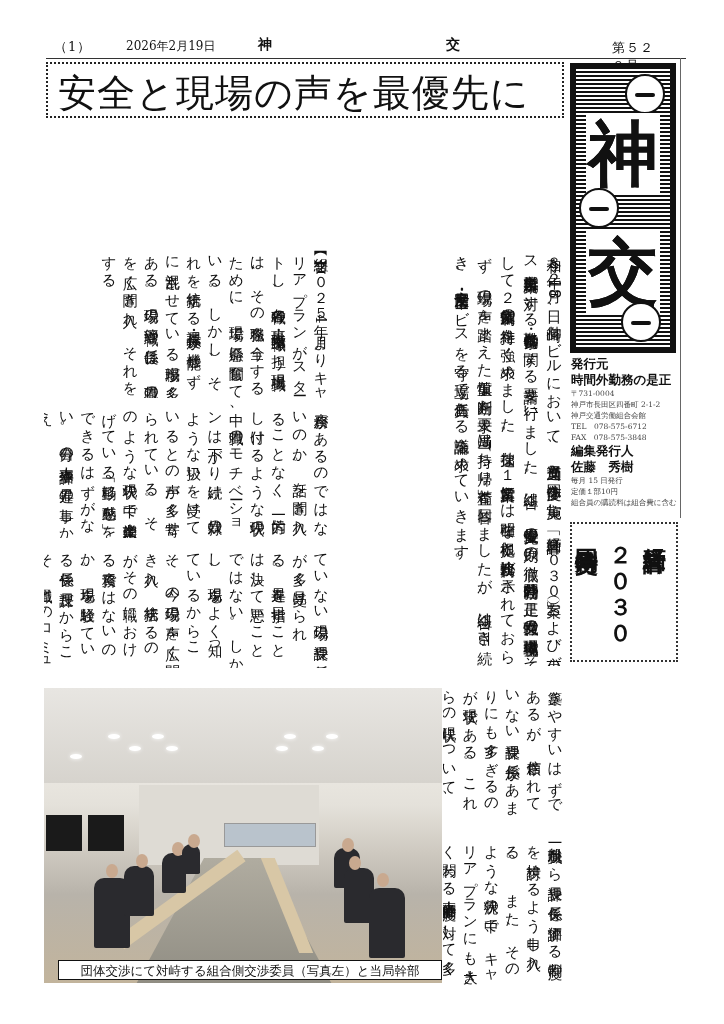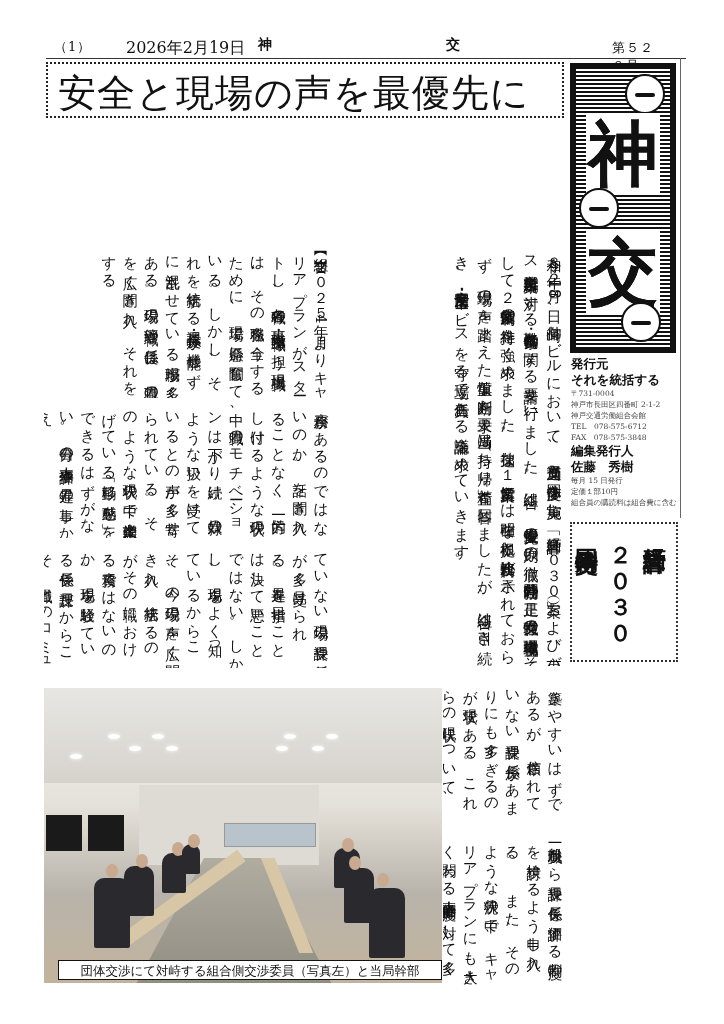--- a/index.html
+++ b/index.html
@@ -2,21 +2,21 @@
 <html><head>
   <meta charset="utf-8">
   <style>
     html, body { margin:0; padding:0; background:#ffffff; }
     body { width:724px; height:1024px; position:relative; overflow:hidden;
            font-family:"DejaVu Serif","Liberation Serif",serif; color:#111; }
     .abs { position:absolute; }
     
     .hdr { top:36px; left:46px; width:620px; height:22px; font-size:13px; }
     .hdr .pg { position:absolute; left:8px; top:2px; font-size:13px; letter-spacing:1px; }
-    .hdr .date { position:absolute; left:80px; top:2px; font-size:16px; }
+    .hdr .date { position:absolute; left:80px; top:2px; font-size:12px; }
     .hdr .n1 { position:absolute; left:212px; top:0; font-family:"DejaVu Sans",sans-serif; font-weight:bold; font-size:14px; }
     .hdr .n2 { position:absolute; left:400px; top:0; font-family:"DejaVu Sans",sans-serif; font-weight:bold; font-size:14px; }
     .hdr .issue { position:absolute; left:566px; top:3px; font-size:13px; letter-spacing:1px; }
     .hdrline { top:58px; left:46px; width:640px; height:0; border-top:1.5px solid #333; }
     
     .topbox { top:62px; left:46px; width:518px; height:56px; border:2px dotted #222; box-sizing:border-box; }
     .topbox span { position:absolute; left:10px; top:4px; font-size:38px; letter-spacing:1px; white-space:nowrap;font-family:Liberation Serif, serif; }
     
     .mainhead { top:140px; left:46px; width:530px; font-family:"DejaVu Sans",sans-serif; font-weight:bold;
                 font-size:39px; line-height:48px; letter-spacing:1px; white-space:nowrap; }
@@ -88,21 +88,21 @@
   <div class="emblem" style="left:52px;top:8px;"></div>
   <div class="kanji k1"><span>神</span></div>
   <div class="emblem" style="left:6px;top:122px;"></div>
   <div class="kanji k2"><span>交</span></div>
   <div class="emblem" style="left:48px;top:236px;"></div>
 </div>
 <div class="abs vline-right"></div>
 
 <div class="abs pub">
   <div class="big">発行元</div>
-  <div class="big">それを統括する</div>
+  <div class="big">時間外勤務の是正</div>
   <div class="small">〒731-0004</div>
   <div class="small">神戸市長田区四番町 2-1-2</div>
   <div class="small">神戸交通労働組合会館</div>
   <div class="small">TEL　078-575-6712</div>
   <div class="small">FAX　078-575-3848</div>
   <div class="big">編集発行人</div>
   <div class="big">佐藤　秀樹</div>
   <div class="small">毎月 15 日発行</div>
   <div class="small">定価１部10円</div>
   <div class="small" style="white-space:normal;">組合員の購読料は組合費に含む</div>

